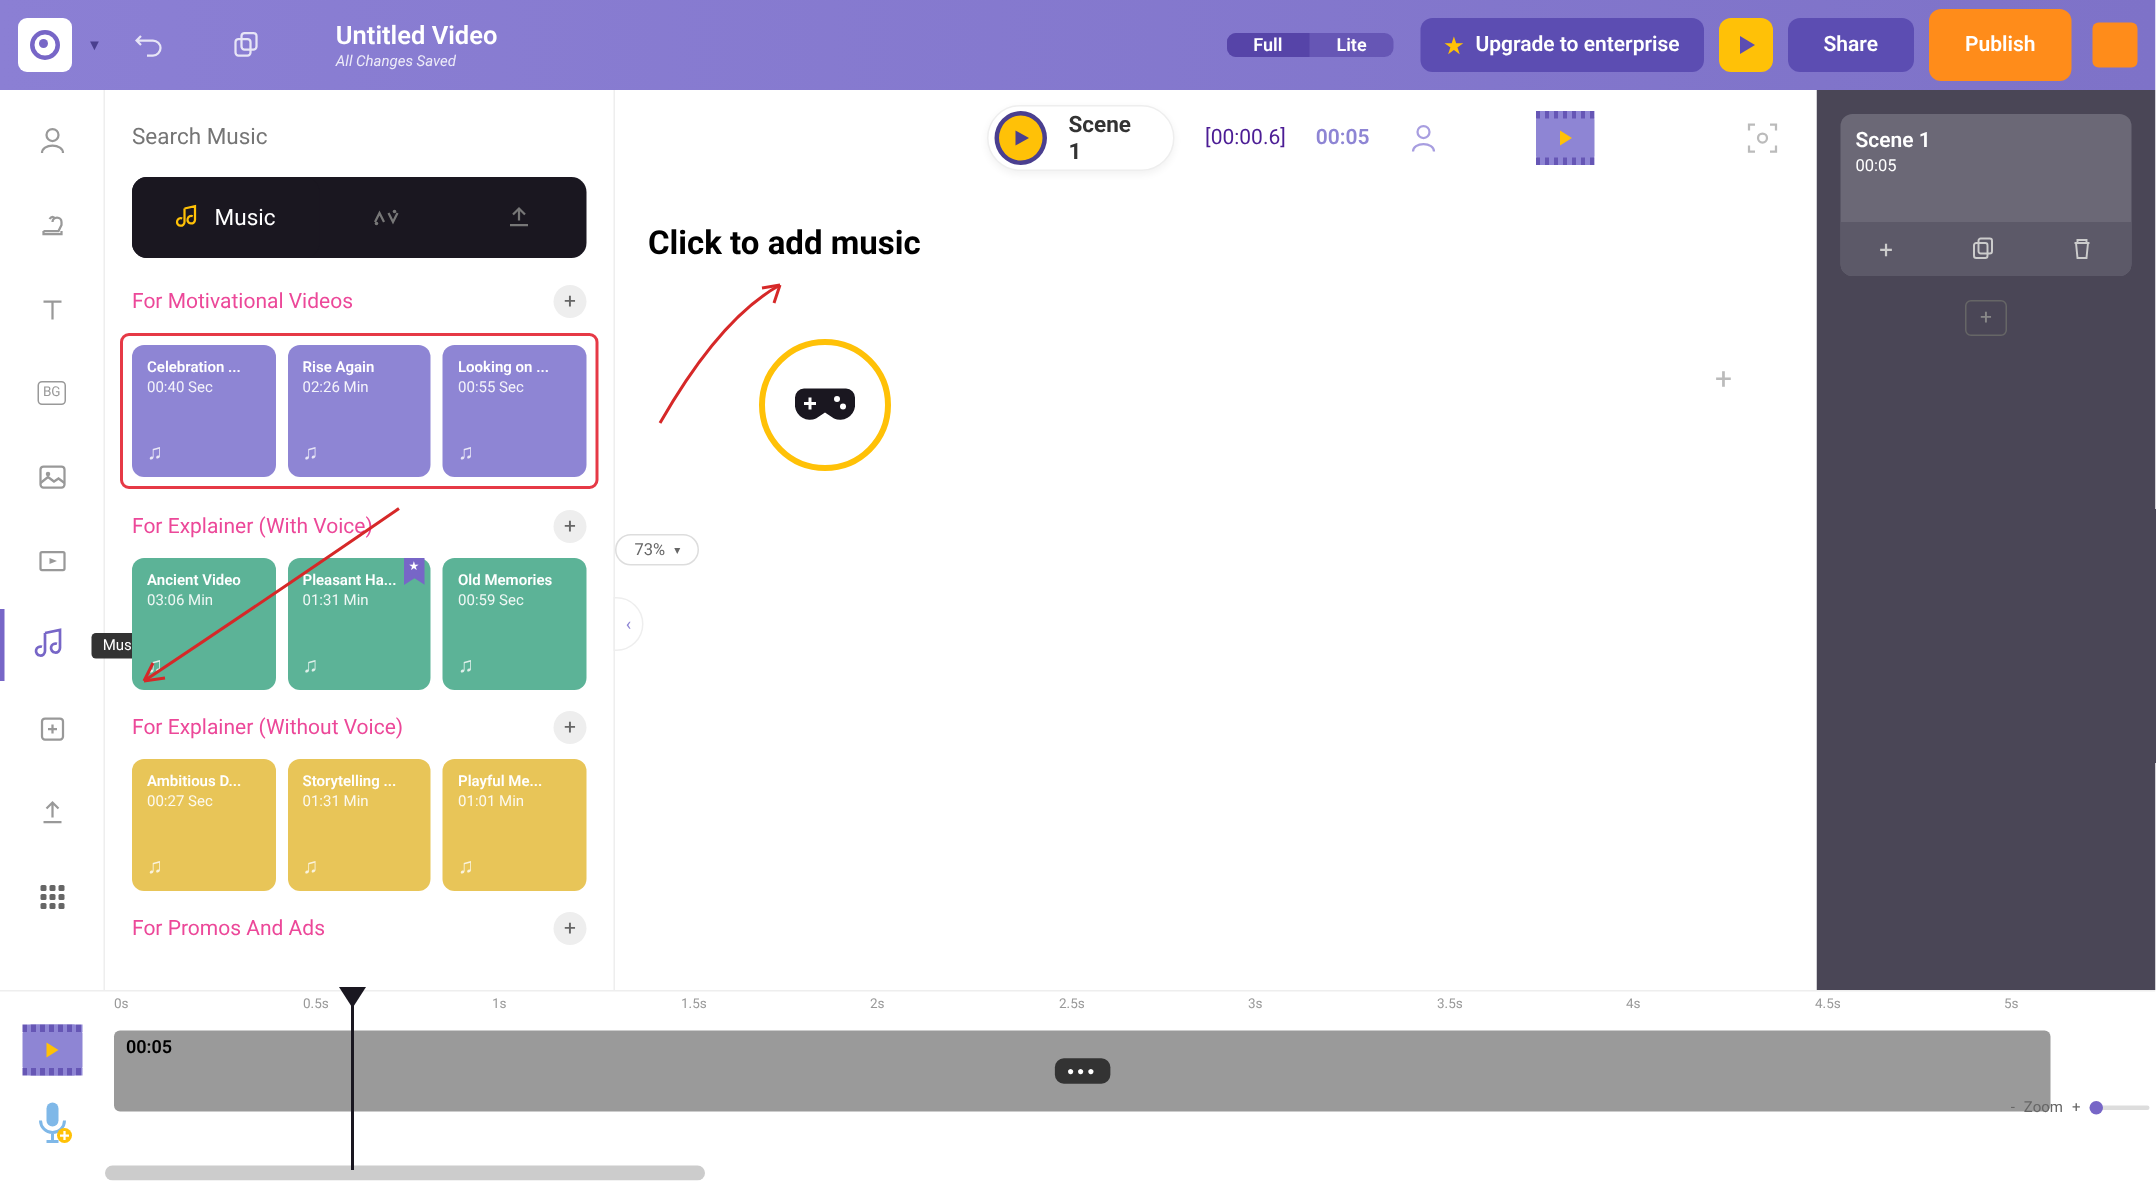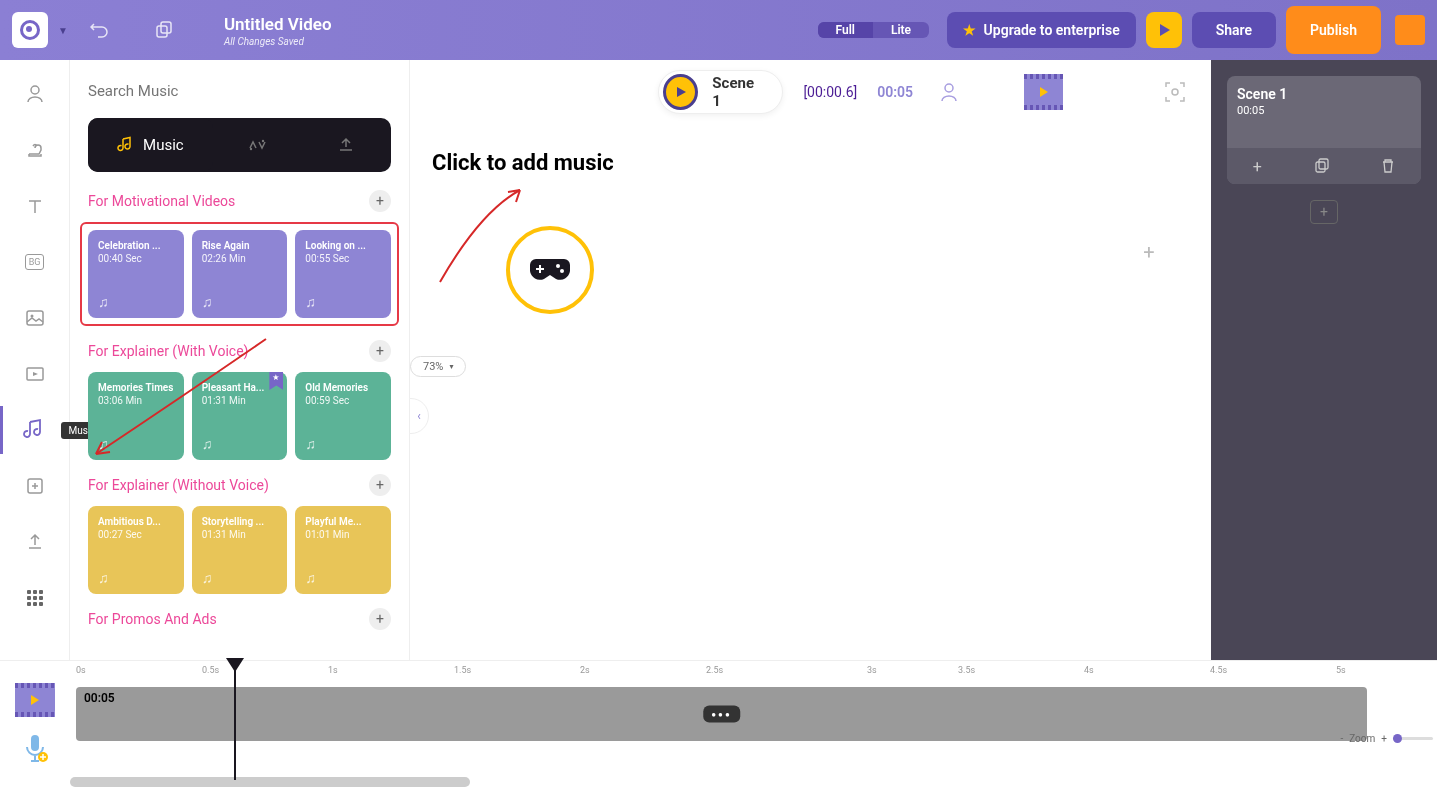--- a/index.html
+++ b/index.html
@@ -265,21 +265,21 @@
               <div class="card-note">♫</div>
             </div>
           </div>
         </div>
         <div class="cat-head">
           <span class="cat-title">For Explainer (With Voice)</span>
           <span class="cat-plus">+</span>
         </div>
         <div class="cards">
           <div class="card green">
-            <div class="card-title">Memories Times</div>
+            <div class="card-title">Ancient Video</div>
             <div class="card-dur">03:06 Min</div>
             <div class="card-note">♫</div>
           </div>
           <div class="card green">
             <div class="card-title">Pleasant Ha...</div>
             <div class="card-dur">01:31 Min</div>
             <div class="card-note">♫</div>
             <div class="star-badge"></div>
           </div>
           <div class="card green">
@@ -395,21 +395,21 @@
     </div>
   </div>
   <div class="tl-main">
     <div class="ruler" id="ruler">
         <span style="left: 6px;">0s</span>
         <span style="left: 132px;">0.5s</span>
         <span style="left: 258px;">1s</span>
         <span style="left: 384px; text-align: right;">1.5s</span>
         <span style="left: 510px;">2s</span>
         <span style="left: 636px;">2.5s</span>
-        <span style="left: 762px; margin-left: 35px;">3s</span>
+        <span style="left: 762px;">3s</span>
         <span style="left: 888px;">3.5s</span>
         <span style="left: 1014px;">4s</span>
         <span style="left: 1140px;">4.5s</span>
         <span style="left: 1266px;">5s</span>
       </div>
     <div class="playhead">
       <div class="playhead-tri"></div>
         <div class="playhead-line"></div>
     </div>
     <div class="clip">

